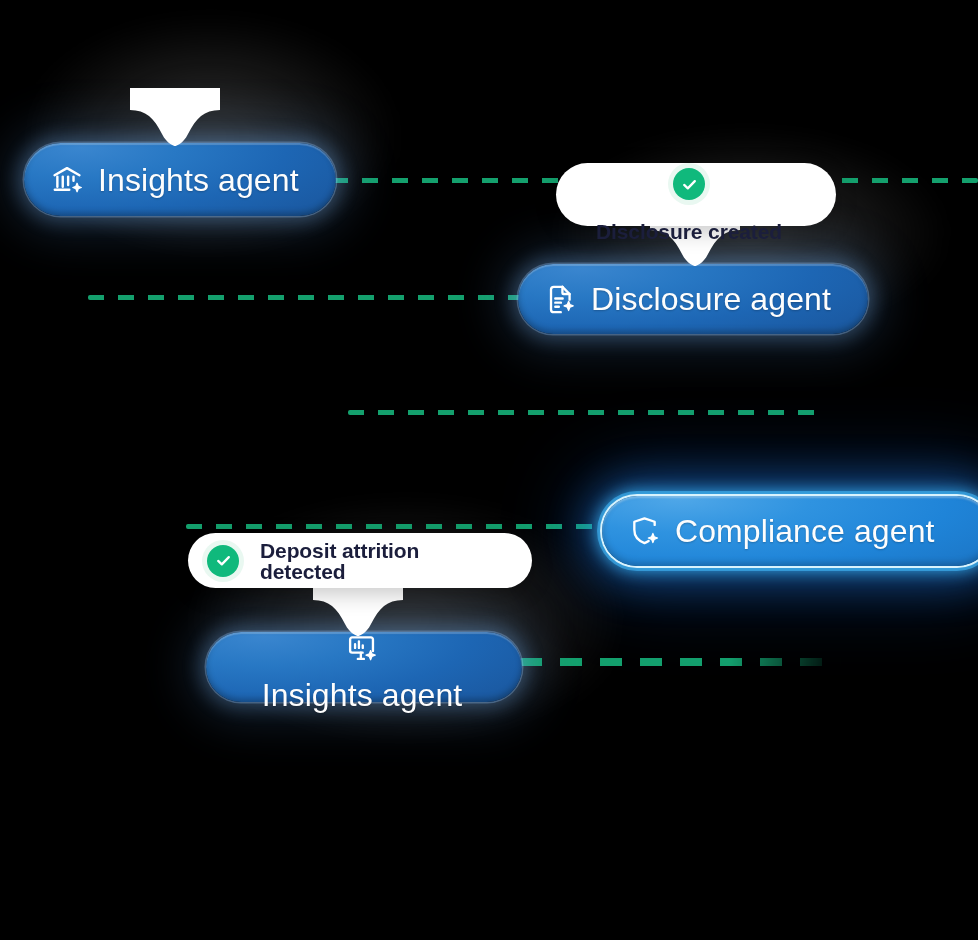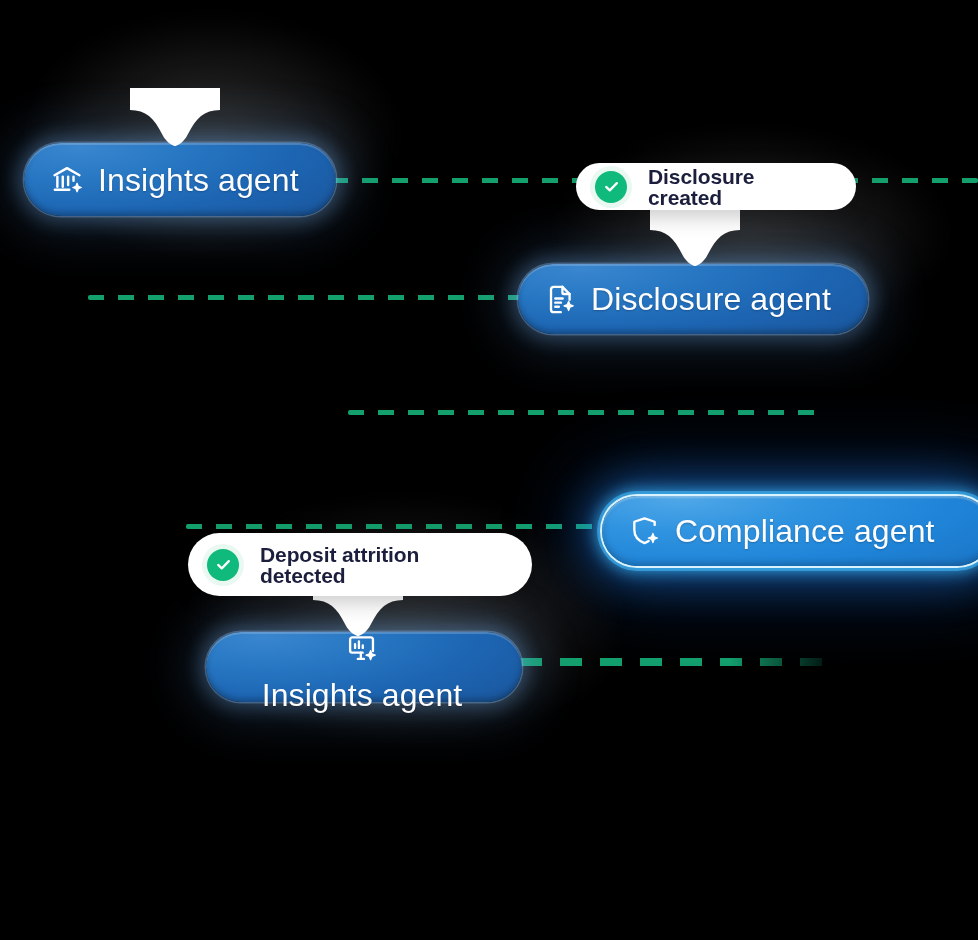--- a/index.html
+++ b/index.html
@@ -151,21 +151,21 @@
       </svg>
     </span>
     <span class="lbl">Disclosure agent</span>
   </div>
 
   <div class="tail" style="left:650px;top:208px;width:90px;height:62px;">
     <svg width="90" height="62" viewBox="0 0 90 62">
       <path d="M0 0 H90 V22 C74 22 66 30 58 46 C53 56 46 58 45 58 C44 58 37 56 32 46 C24 30 16 22 0 22 Z" fill="#ffffff"></path>
     </svg>
   </div>
-  <div class="bubble" style="left:576px;top:163px;width:280px;height:47px;">
+  <div class="bubble" style="left:556px;top:163px;width:280px;height:63px;flex-direction:column;">
     <span class="badge">
       <span class="disc">
         <svg width="17" height="17" viewBox="0 0 24 24" fill="none" stroke="#fff" stroke-width="3.2" stroke-linecap="round" stroke-linejoin="round">
           <path d="M4.5 12.6 9.6 17.5 19.5 7.2"></path>
         </svg>
       </span>
     </span>
     <span class="btxt">Disclosure created</span>
   </div>
 
@@ -190,21 +190,21 @@
       </svg>
     </span>
     <span class="lbl">Insights agent</span>
   </div>
 
   <div class="tail" style="left:313px;top:578px;width:90px;height:62px;">
     <svg width="90" height="62" viewBox="0 0 90 62">
       <path d="M0 0 H90 V22 C74 22 66 30 58 46 C53 56 46 58 45 58 C44 58 37 56 32 46 C24 30 16 22 0 22 Z" fill="#ffffff"></path>
     </svg>
   </div>
-  <div class="bubble" style="left:188px;top:533px;width:344px;height:63px;">
+  <div class="bubble" style="left:188px;top:533px;width:344px;height:55px;">
     <span class="badge">
       <span class="disc">
         <svg width="17" height="17" viewBox="0 0 24 24" fill="none" stroke="#fff" stroke-width="3.2" stroke-linecap="round" stroke-linejoin="round">
           <path d="M4.5 12.6 9.6 17.5 19.5 7.2"></path>
         </svg>
       </span>
     </span>
     <span class="btxt">Deposit attrition detected</span>
   </div>
 

